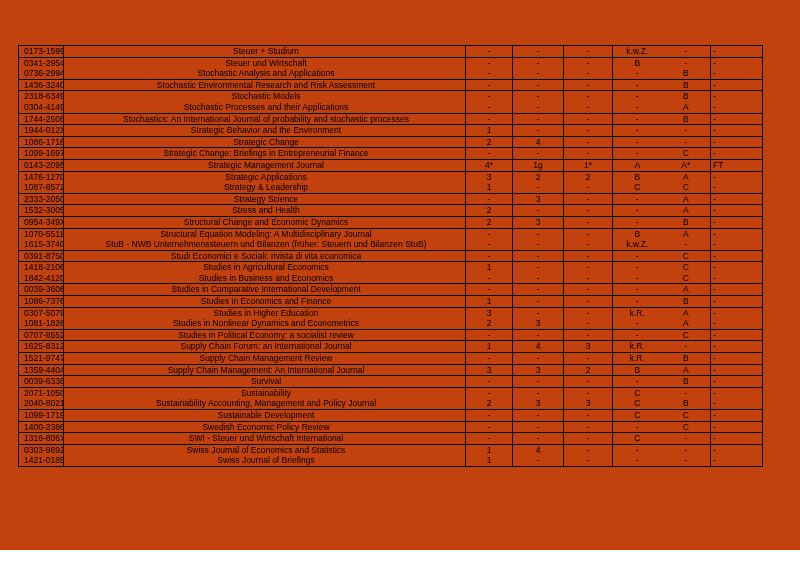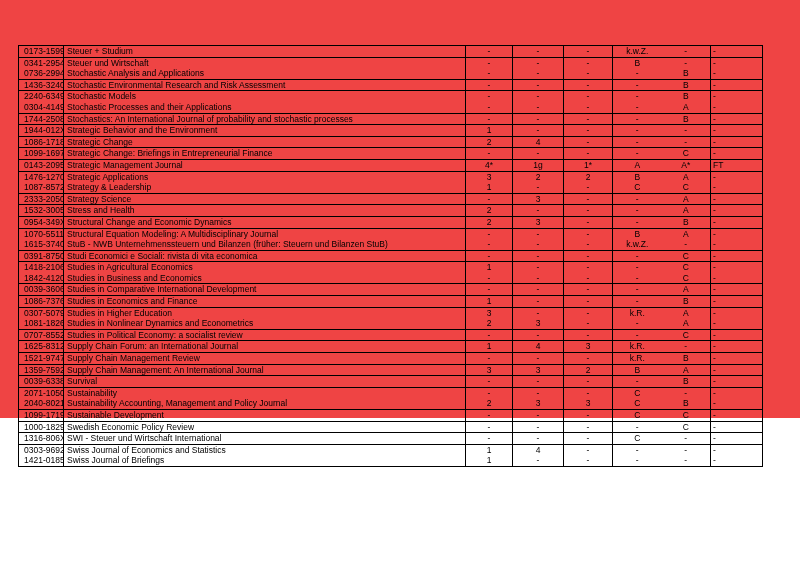--- a/index.html
+++ b/index.html
@@ -1,35 +1,35 @@
 <!DOCTYPE html>
 <html><head>
 <meta charset="utf-8">
 <style>
   html, body { margin:0; padding:0; }
   body {
     width:800px; height:566px; background:#ffffff;
     font-family:"Liberation Sans", sans-serif; color:#000;
     overflow:hidden;
   }
-  .page { position:relative; width:800px; height:418px; background:#ef4444; }
+  .page { position:relative; width:800px; height:550px; background:#c2410c; }
   table.journal-table {
     position:absolute; left:18px; top:45px; width:744px;
     border-collapse:collapse; table-layout:fixed;
     border:1px solid #000;
   }
   td {
     font-size:8.5px; line-height:10.6px; height:10.6px;
     padding:0; white-space:nowrap; overflow:hidden;
     vertical-align:middle;
   }
   tr.gstart td { border-top:1px solid #000; }
   td.br { border-right:1px solid #000; }
   td.issn { padding-left:5px; text-align:left; }
-  td.title { padding-left:3px; text-align:left; }
+  td.title { padding-left:3px; text-align:center; }
   td.v { text-align:center; }
   td.ft { padding-left:2px; text-align:left; }
 </style>
 </head>
 <body>
 
 <div class="page">
   <table class="journal-table" id="journal-table">
     <colgroup>
       <col style="width:45px">
@@ -76,21 +76,21 @@
           <td class="issn br">1436-3240</td>
           <td class="title br">Stochastic Environmental Research and Risk Assessment</td>
           <td class="v br">-</td>
           <td class="v br">-</td>
           <td class="v br">-</td>
           <td class="v">-</td>
           <td class="v br">B</td>
           <td class="ft">-</td>
         </tr>
         <tr class="gstart">
-          <td class="issn br">2240-6349</td>
+          <td class="issn br">2318-6349</td>
           <td class="title br">Stochastic Models</td>
           <td class="v br">-</td>
           <td class="v br">-</td>
           <td class="v br">-</td>
           <td class="v">-</td>
           <td class="v br">B</td>
           <td class="ft">-</td>
         </tr>
         <tr>
           <td class="issn br">0304-4149</td>
@@ -316,21 +316,21 @@
           <td class="issn br">1521-9747</td>
           <td class="title br">Supply Chain Management Review</td>
           <td class="v br">-</td>
           <td class="v br">-</td>
           <td class="v br">-</td>
           <td class="v">k.R.</td>
           <td class="v br">B</td>
           <td class="ft">-</td>
         </tr>
         <tr class="gstart">
-          <td class="issn br">1359-7592</td>
+          <td class="issn br">1359-4404</td>
           <td class="title br">Supply Chain Management: An International Journal</td>
           <td class="v br">3</td>
           <td class="v br">3</td>
           <td class="v br">2</td>
           <td class="v">B</td>
           <td class="v br">A</td>
           <td class="ft">-</td>
         </tr>
         <tr class="gstart">
           <td class="issn br">0039-6338</td>
@@ -366,21 +366,21 @@
           <td class="issn br">1099-1719</td>
           <td class="title br">Sustainable Development</td>
           <td class="v br">-</td>
           <td class="v br">-</td>
           <td class="v br">-</td>
           <td class="v">C</td>
           <td class="v br">C</td>
           <td class="ft">-</td>
         </tr>
         <tr class="gstart">
-          <td class="issn br">1000-1829</td>
+          <td class="issn br">1400-2386</td>
           <td class="title br">Swedish Economic Policy Review</td>
           <td class="v br">-</td>
           <td class="v br">-</td>
           <td class="v br">-</td>
           <td class="v">-</td>
           <td class="v br">C</td>
           <td class="ft">-</td>
         </tr>
         <tr class="gstart">
           <td class="issn br">1316-806X</td>

